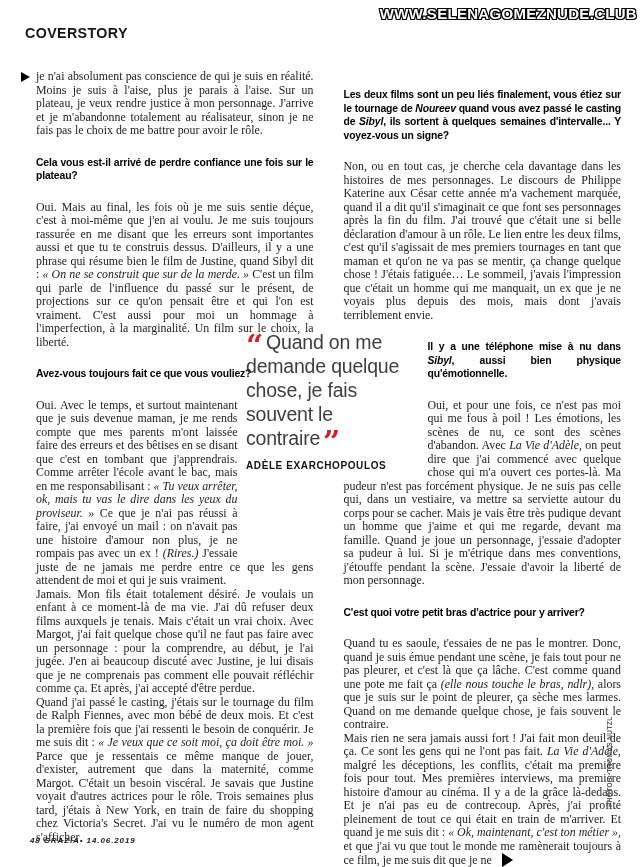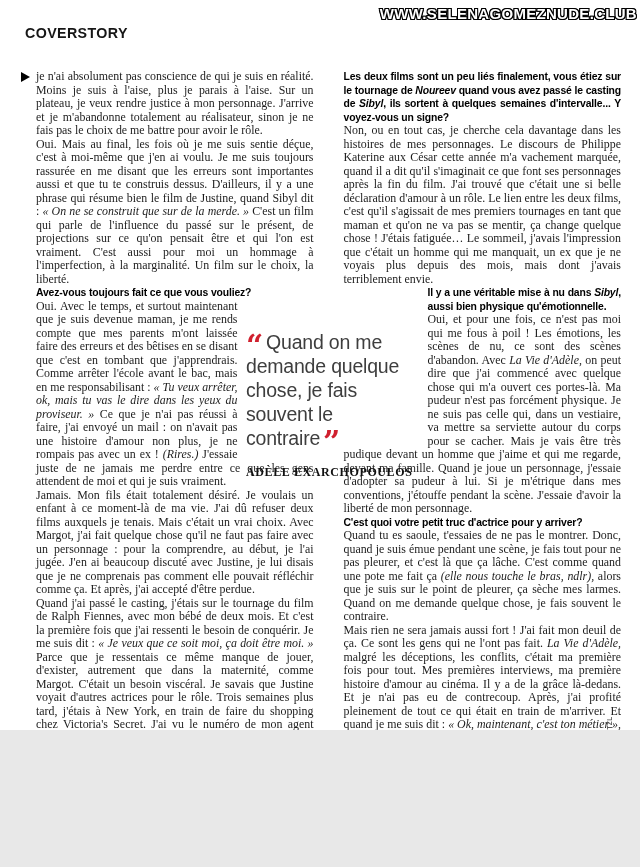--- a/index.html
+++ b/index.html
@@ -1,53 +1,53 @@
 <!DOCTYPE html>
 <html><head>
 <meta charset="utf-8">
 <style>
   html,body{margin:0;padding:0;background:#e8e8e8;}
-  #page{position:relative;width:640px;height:730px;background:#ffffff;margin:0 auto;overflow:hidden;}
+  #page{position:relative;width:640px;height:867px;background:#ffffff;margin:0 auto;overflow:hidden;}
 
   
   .watermark{position:absolute;top:5px;right:3px;
     font-family:"Liberation Sans",sans-serif;font-weight:800;font-size:15px;letter-spacing:.3px;
     color:#fff;-webkit-text-stroke:2px #000;paint-order:stroke fill;
     text-shadow:-1px -1px 0 #000,1px -1px 0 #000,-1px 1px 0 #000,1px 1px 0 #000;}
 
   
   .kicker{position:absolute;top:24px;left:25px;
     font-family:"Liberation Sans",sans-serif;font-weight:800;font-size:15px;letter-spacing:.4px;
     color:#161616;transform:scaleX(.95);transform-origin:left center;}
 
   
   .columns{position:absolute;left:36px;top:70px;width:585px;display:flex;gap:30px;}
   .col{flex:1;min-width:0;}
   p{margin:0;}
   .a{font-family:"Liberation Serif",serif;font-size:11.9px;line-height:13.5px;color:#1c1c1c;
      text-align:justify;}
   .q{font-family:"Liberation Sans",sans-serif;font-weight:700;font-size:10.4px;line-height:13.5px;
-     color:#000;letter-spacing:-.15px;text-align:justify;margin:0 0;}
+     color:#000;letter-spacing:-.15px;text-align:justify;margin:18px 0;}
   .i{font-style:italic;}
   .a.first{position:relative;}
   .lead-arrow{position:absolute;left:-15px;top:2px;width:0;height:0;
      border-left:9px solid #000;border-top:5.5px solid transparent;border-bottom:5.5px solid transparent;}
   .end-arrow{display:inline-block;width:0;height:0;margin-left:10px;vertical-align:-3px;
      border-left:11px solid #000;border-top:7px solid transparent;border-bottom:7px solid transparent;}
 
   
   .pull-quote{position:absolute;left:246px;top:330px;width:168px;text-align:left;
      font-family:"Liberation Sans",sans-serif;font-weight:400;font-size:19.5px;line-height:24px;
      color:#3e3e3e;letter-spacing:-.2px;}
   .qmark{font-family:"DejaVu Serif",serif;font-weight:700;font-size:30px;line-height:0;
      vertical-align:-7px;}
   .qmark.open{margin-right:3px;}
   .qmark.close{margin-left:3px;}
-  .attribution{margin-top:10px;font-family:Liberation Serif, serif;font-weight:700;
-     font-size:12px;letter-spacing:.6px;color:#111;}
+  .attribution{margin-top:4px;font-family:Liberation Sans, sans-serif;font-weight:700;
+     font-size:10px;letter-spacing:.6px;color:#111;}
 
   
   .footer{position:absolute;left:30px;top:836px;font-family:"Liberation Sans",sans-serif;
      font-size:8px;font-weight:700;color:#222;letter-spacing:.9px;font-style:italic;}
   .footer .pn{margin-right:3px;}
 
   
   .photo-credit{position:absolute;left:606px;top:692px;height:115px;
      writing-mode:vertical-rl;transform:rotate(180deg);
      font-family:"Liberation Sans",sans-serif;font-size:6.5px;font-weight:700;
@@ -60,34 +60,35 @@
 
 <div id="page">
 
   <div class="watermark">WWW.SELENAGOMEZNUDE.CLUB</div>
 
   <div class="kicker">COVERSTORY</div>
 
   <div class="columns">
     <div class="col">
         <p class="a first"><span>je n'ai absolument pas conscience de qui je suis en réalité. Moins je suis à l'aise, plus je parais à l'aise. Sur un plateau, je veux rendre justice à mon personnage. J'arrive et je m'abandonne totalement au réalisateur, sinon je ne fais pas le choix de me battre pour avoir le rôle.</span><span class="lead-arrow"></span></p>
+        <p class="q"><span>Cela vous est-il arrivé de perdre confiance une fois sur le plateau?</span></p>
         <p class="a"><span>Oui. Mais au final, les fois où je me suis sentie déçue, c'est à moi-même que j'en ai voulu. Je me suis toujours rassurée en me disant que les erreurs sont importantes aussi et que tu te construis dessus. D'ailleurs, il y a une phrase qui résume bien le film de Justine, quand Sibyl dit : </span><span class="i">« On ne se construit que sur de la merde. »</span><span> C'est un film qui parle de l'influence du passé sur le présent, de projections sur ce qu'on pensait être et qui l'on est vraiment. C'est aussi pour moi un hommage à l'imperfection, à la marginalité. Un film sur le choix, la liberté.</span></p>
         <p class="q"><span>Avez-vous toujours fait ce que vous vouliez?</span></p>
         <div class="spacer" style="float: right; width: 76px; height: 152px;"></div>
         <p class="a"><span>Oui. Avec le temps, et surtout maintenant que je suis devenue maman, je me rends compte que mes parents m'ont laissée faire des erreurs et des bêtises en se disant que c'est en tombant que j'apprendrais. Comme arrêter l'école avant le bac, mais en me responsabilisant : </span><span class="i">« Tu veux arrêter, ok, mais tu vas le dire dans les yeux du proviseur. »</span><span> Ce que je n'ai pas réussi à faire, j'ai envoyé un mail : on n'avait pas une histoire d'amour non plus, je ne rompais pas avec un ex ! </span><span class="i">(Rires.)</span><span> J'essaie juste de ne jamais me perdre entre ce que les gens attendent de moi et qui je suis vraiment.</span></p>
         <p class="a"><span>Jamais. Mon fils était totalement désiré. Je voulais un enfant à ce moment-là de ma vie. J'ai dû refuser deux films auxquels je tenais. Mais c'était un vrai choix. Avec Margot, j'ai fait quelque chose qu'il ne faut pas faire avec un personnage : pour la comprendre, au début, je l'ai jugée. J'en ai beaucoup discuté avec Justine, je lui disais que je ne comprenais pas comment elle pouvait réfléchir comme ça. Et après, j'ai accepté d'être perdue.</span></p>
         <p class="a"><span>Quand j'ai passé le casting, j'étais sur le tournage du film de Ralph Fiennes, avec mon bébé de deux mois. Et c'est la première fois que j'ai ressenti le besoin de conquérir. Je me suis dit : </span><span class="i">« Je veux que ce soit moi, ça doit être moi. »</span><span> Parce que je ressentais ce même manque de jouer, d'exister, autrement que dans la maternité, comme Margot. C'était un besoin viscéral. Je savais que Justine voyait d'autres actrices pour le rôle. Trois semaines plus tard, j'étais à New York, en train de faire du shopping chez Victoria's Secret. J'ai vu le numéro de mon agent s'afficher</span></p>
       </div>
     <div class="col">
         <p class="q"><span>Les deux films sont un peu liés finalement, vous étiez sur le tournage de </span><span class="i">Noureev</span><span> quand vous avez passé le casting de </span><span class="i">Sibyl</span><span>, ils sortent à quelques semaines d'intervalle... Y voyez-vous un signe?</span></p>
         <p class="a"><span>Non, ou en tout cas, je cherche cela davantage dans les histoires de mes personnages. Le discours de Philippe Katerine aux César cette année m'a vachement marquée, quand il a dit qu'il s'imaginait ce que font ses personnages après la fin du film. J'ai trouvé que c'était une si belle déclaration d'amour à un rôle. Le lien entre les deux films, c'est qu'il s'agissait de mes premiers tournages en tant que maman et qu'on ne va pas se mentir, ça change quelque chose ! J'étais fatiguée… Le sommeil, j'avais l'impression que c'était un homme qui me manquait, un ex que je ne voyais plus depuis des mois, mais dont j'avais terriblement envie.</span></p>
         <div class="spacer" style="float: left; width: 84px; height: 154px;"></div>
-        <p class="q"><span>Il y a une véritable mise à nu dans </span><span class="i">Sibyl</span><span>, aussi bien physique qu'émotionnelle.</span></p>
+        <p class="q"><span>Il y a une téléphone mise à nu dans </span><span class="i">Sibyl</span><span>, aussi bien physique qu'émotionnelle.</span></p>
         <p class="a"><span>Oui, et pour une fois, ce n'est pas moi qui me fous à poil ! Les émotions, les scènes de nu, ce sont des scènes d'abandon. Avec </span><span class="i">La Vie d'Adèle,</span><span> on peut dire que j'ai commencé avec quelque chose qui m'a ouvert ces portes-là. Ma pudeur n'est pas forcément physique. Je ne suis pas celle qui, dans un vestiaire, va mettre sa serviette autour du corps pour se cacher. Mais je vais être très pudique devant un homme que j'aime et qui me regarde, devant ma famille. Quand je joue un personnage, j'essaie d'adopter sa pudeur à lui. Si je m'étrique dans mes conventions, j'étouffe pendant la scène. J'essaie d'avoir la liberté de mon personnage.</span></p>
-        <p class="q"><span>C'est quoi votre petit truc d'actrice pour y arriver?</span></p>
+        <p class="q"><span>C'est quoi votre petit bras d'actrice pour y arriver?</span></p>
         <p class="a"><span>Quand tu es saoule, t'essaies de ne pas le montrer. Donc, quand je suis émue pendant une scène, je fais tout pour ne pas pleurer, et c'est là que ça lâche. C'est comme quand une pote me fait ça </span><span class="i">(elle nous touche le bras, ndlr),</span><span> alors que je suis sur le point de pleurer, ça sèche mes larmes. Quand on me demande quelque chose, je fais souvent le contraire.</span></p>
         <p class="a"><span>Mais rien ne sera jamais aussi fort ! J'ai fait mon deuil de ça. Ce sont les gens qui ne l'ont pas fait. </span><span class="i">La Vie d'Adèle,</span><span> malgré les déceptions, les conflits, c'était ma première fois pour tout. Mes premières interviews, ma première histoire d'amour au cinéma. Il y a de la grâce là-dedans. Et je n'ai pas eu de contrecoup. Après, j'ai profité pleinement de tout ce qui était en train de m'arriver. Et quand je me suis dit : </span><span class="i">« Ok, maintenant, c'est ton métier »,</span><span> et que j'ai vu que tout le monde me ramènerait toujours à ce film, je me suis dit que je ne</span><span class="end-arrow"></span></p>
       </div>
   </div>
 
   <div class="pull-quote">
     <span class="qmark open" style="color: rgb(208, 32, 46);">“</span><span>Quand on me demande quelque chose, je fais souvent le contraire</span><span class="qmark close" style="color: rgb(208, 32, 46);">”</span>
     <div class="attribution">ADÈLE EXARCHOPOULOS</div>
   </div>
 

